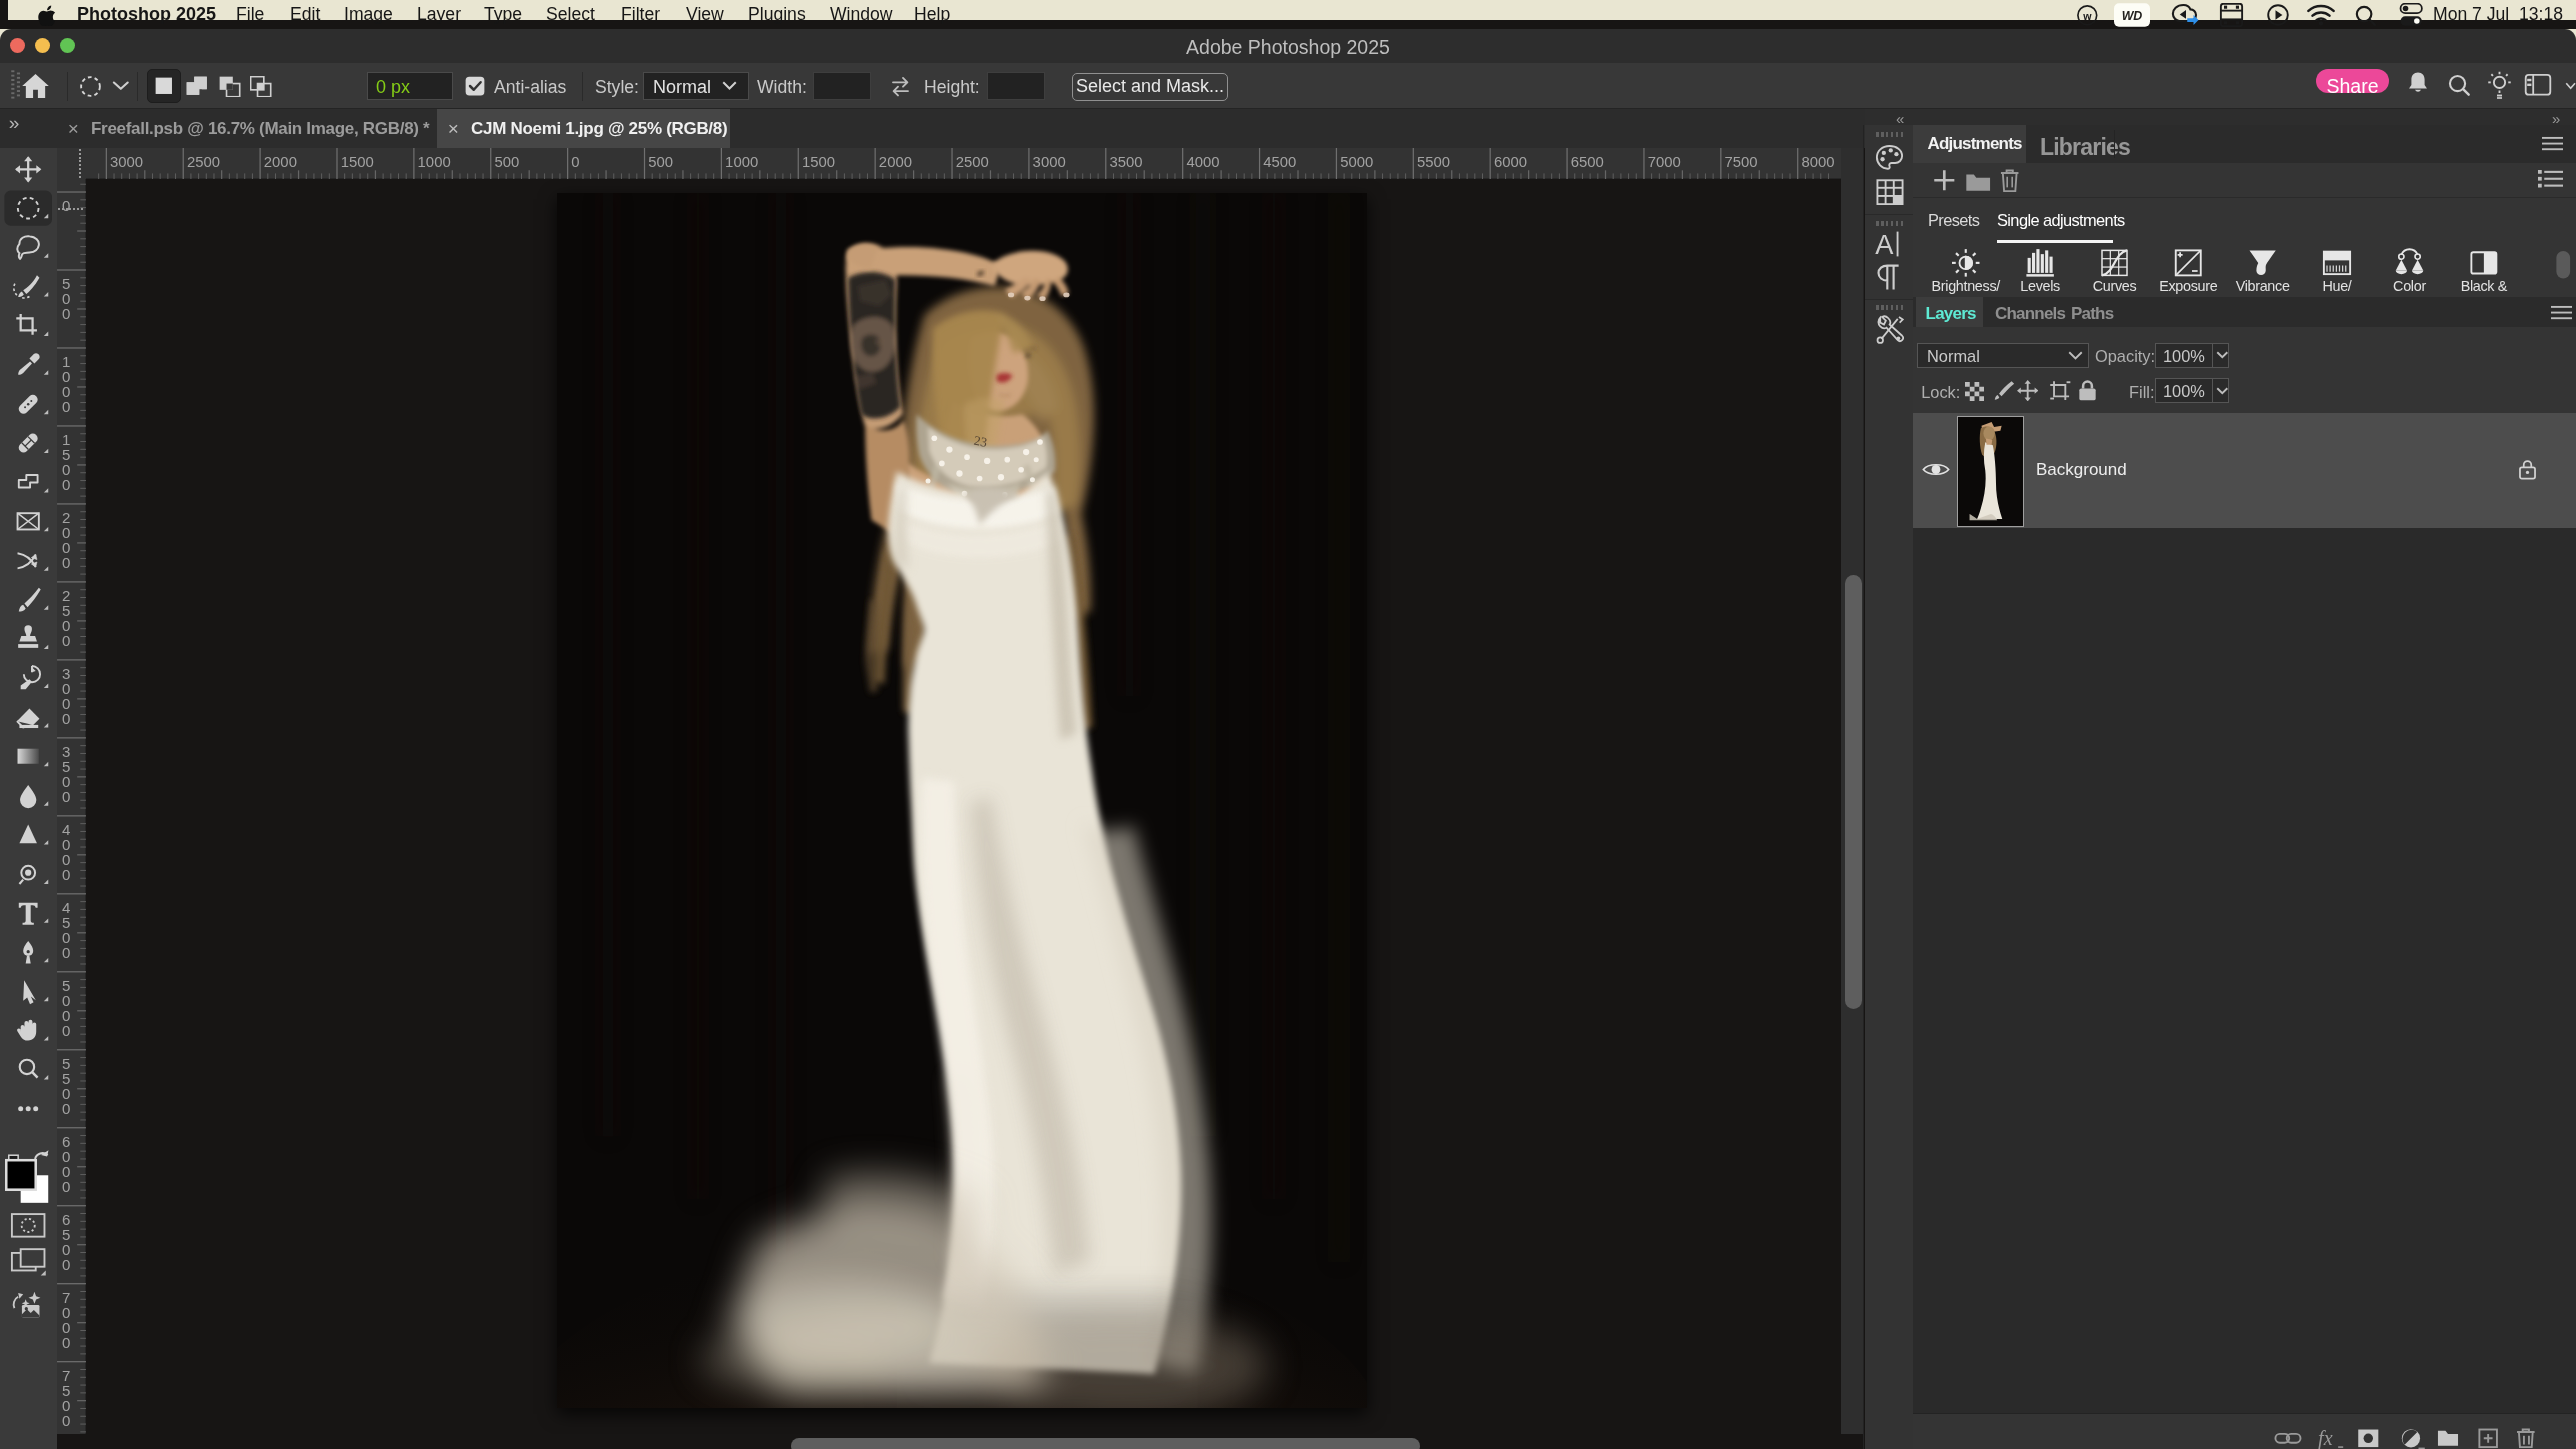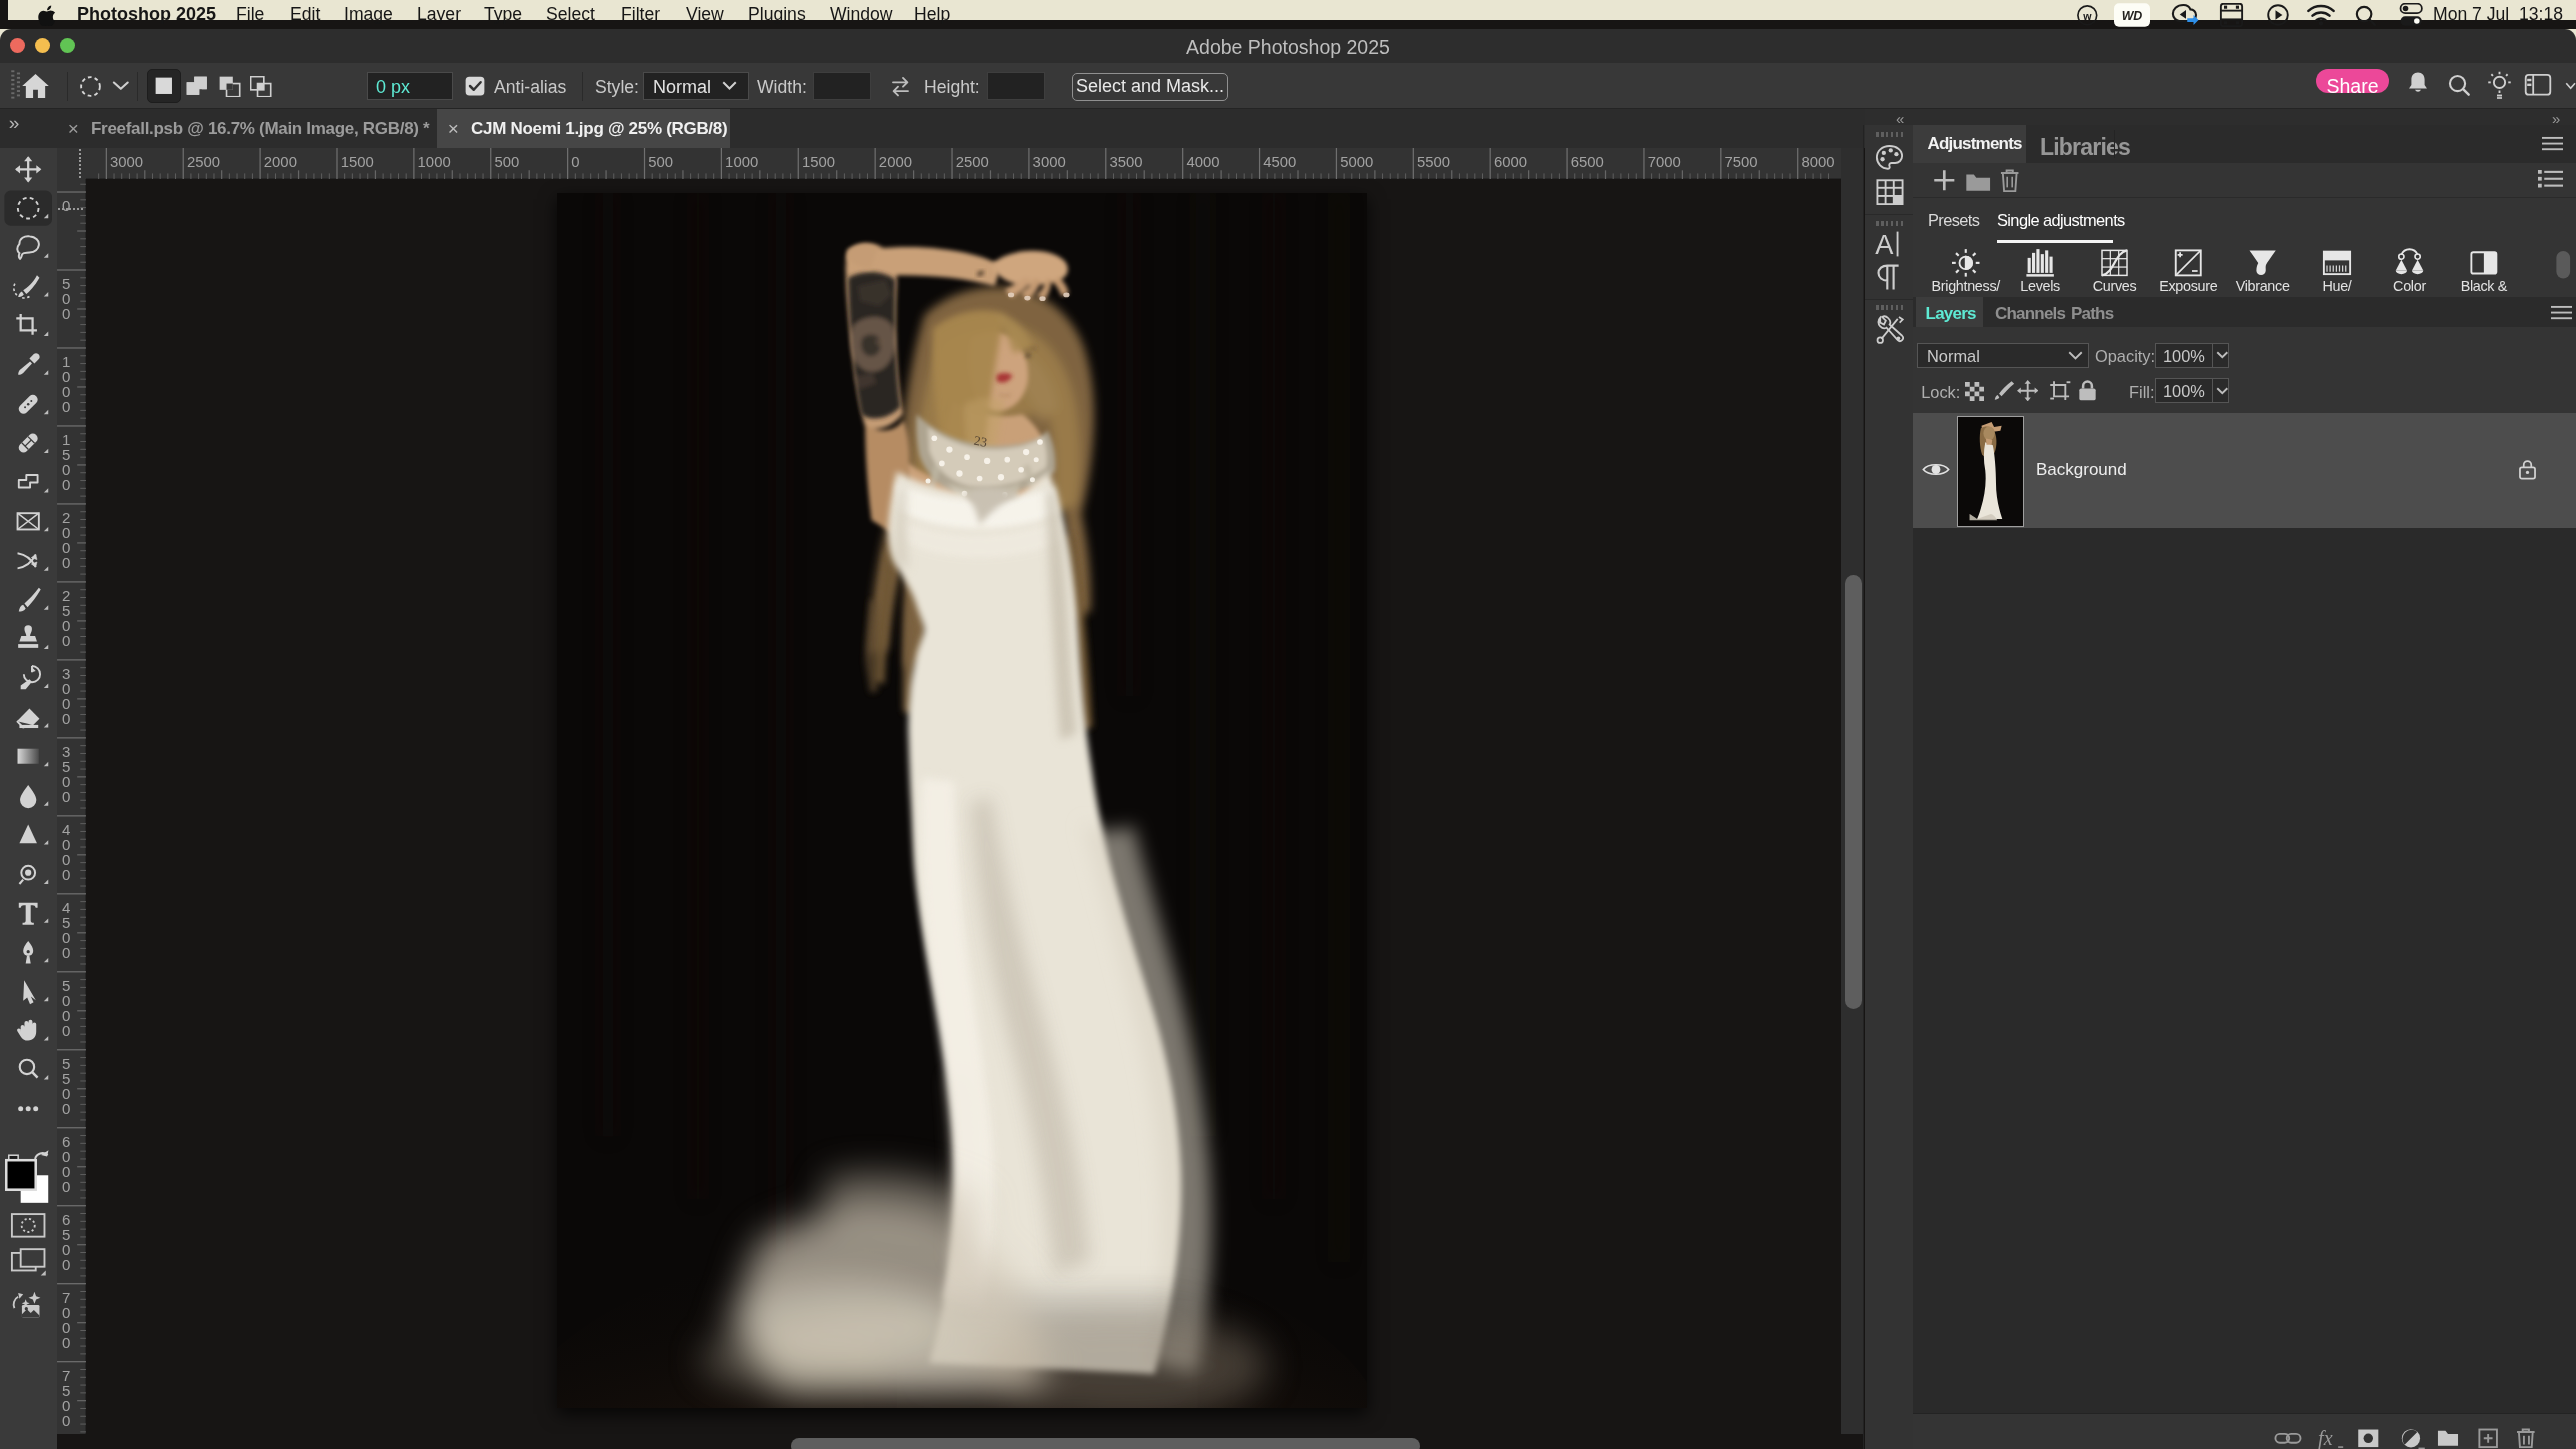--- a/index.html
+++ b/index.html
@@ -173,21 +173,21 @@
       <rect x="12" y="12" width="21" height="21" fill="none" stroke="#CFCFCF" stroke-width="2.6"></rect>
       <rect x="12" y="12" width="10" height="10" fill="#383838"></rect>
     </svg>
     <svg class="abs" style="left:250px; top:12.6px;" width="22.6" height="21.4" viewBox="0 0 36 34">
       <rect x="1" y="1" width="21" height="21" fill="none" stroke="#CFCFCF" stroke-width="2.6"></rect>
       <rect x="12" y="12" width="21" height="21" fill="none" stroke="#CFCFCF" stroke-width="2.6"></rect>
       <rect x="12" y="12" width="10" height="10" fill="#CFCFCF"></rect>
     </svg>
     <span class="olab" style="left:297px; font-size:17.6px;margin-top:34px;">Feather:</span>
     <div class="obox" style="left:367px; top:8.8px; width:86px;"></div>
-    <span class="abs" style="left:376px; top:14px; color:#5eead4;text-align:right;">0 px</span>
+    <span class="abs" style="left:376px; top:14px; color:#84cc16;text-align:right;">0 px</span>
     <svg class="abs" style="left:465px; top:13.2px;" width="20" height="20" viewBox="0 0 32 32">
       <rect x="1" y="1" width="30" height="30" rx="6" fill="#D8D8D8"></rect>
       <path d="M8 16 l6 6 11-12" fill="none" stroke="#333" stroke-width="4" stroke-linecap="round" stroke-linejoin="round"></path>
     </svg>
     <span class="olab" style="left:494px; font-size:17.6px;">Anti-alias</span>
     <div class="odiv" style="left:582px;"></div>
     <span class="olab" style="left:595px; font-size:17.6px;">Style:</span>
     <div class="obox" style="left:643px; top:8.8px; width:106px; background:#222;"></div>
     <span class="abs" style="left:653px; top:14px; color:#E2E2E2;">Normal</span>
     <svg class="abs" style="left:722px; top:18px;" width="15" height="10" viewBox="0 0 24 16">

